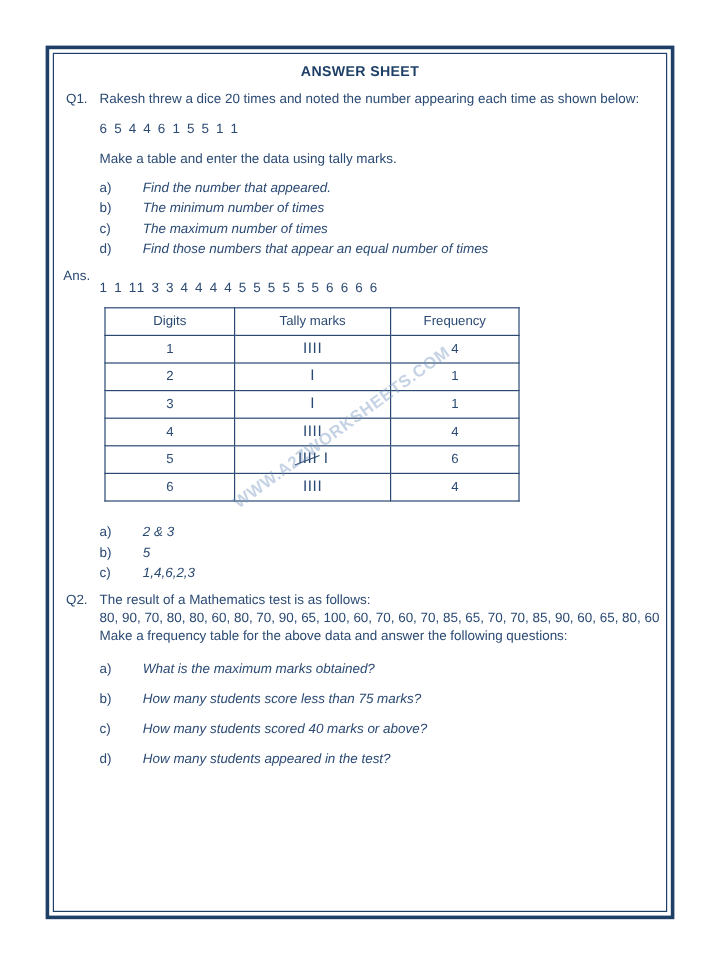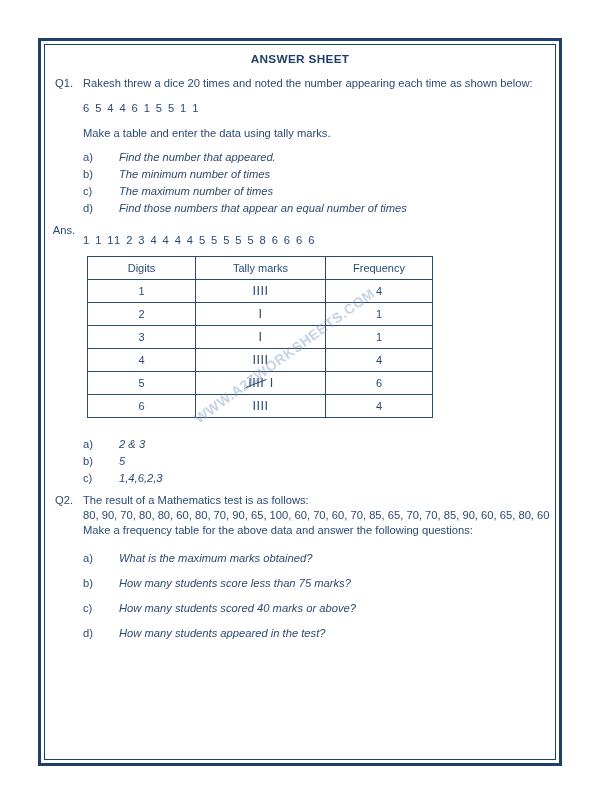--- a/index.html
+++ b/index.html
@@ -195,21 +195,21 @@
       </div>
     </div>
   </div>
 
   <div class="spacer-6"></div>
 
   <div class="qblock">
     <div class="qlabel">Ans.</div>
     <div class="qbody">
       <div class="spacer-10"></div>
-      <p class="datum-line">1 1 11 2 3 4 4 4 4 5 5 5 5 5 8 6 6 6 6</p>
+      <p class="datum-line">1 1 11 3 3 4 4 4 4 5 5 5 5 5 5 6 6 6 6</p>
       <div class="spacer-8"></div>
 
       <table id="tally-table">
         <colgroup>
           <col class="c-digits">
             <col class="c-tally">
             <col class="c-freq">
         </colgroup>
         <thead>
           <tr>

